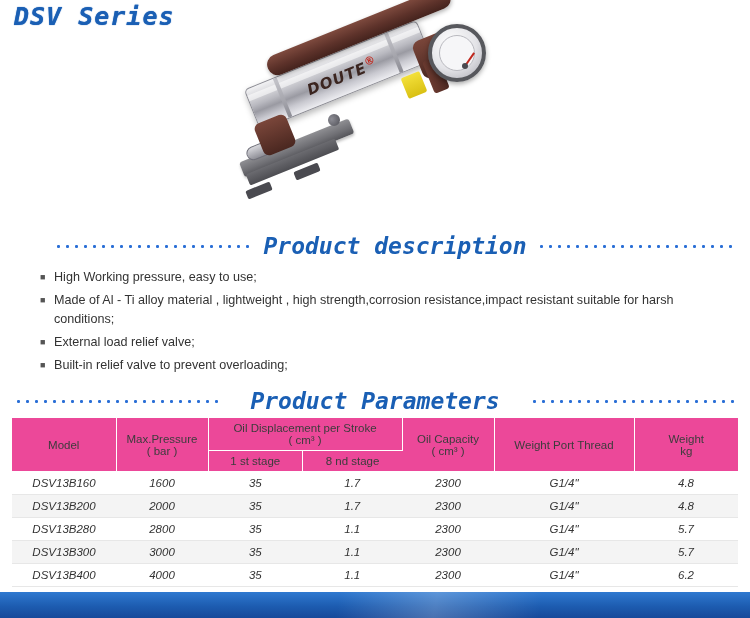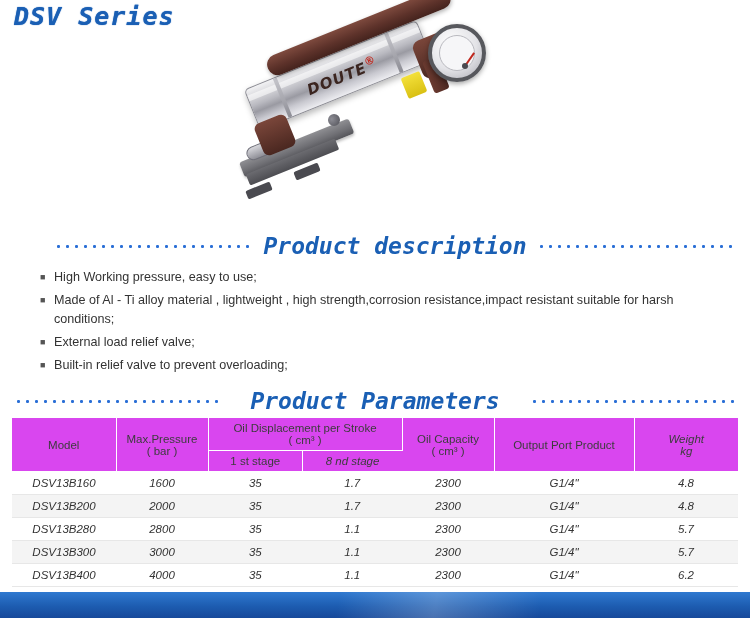--- a/index.html
+++ b/index.html
@@ -278,29 +278,29 @@
     width: 726px;
     font-size: 11.5px;
     color: #333;
   }
   table.params th, table.params td {
     text-align: center;
     vertical-align: middle;
     border: none;
   }
   table.params thead tr th {
-    background: #d946ef;
+    background: #ec4899;
     color: #3c3c3c;
     font-weight: normal;
     font-size: 11.5px;
     padding: 4px 7px;
     border-bottom: 1px solid #ffffff;
     border-right: 1px solid #ffffff;
   }
-  table.params thead tr th:last-child { border-right: none; font-style: italic; }
+  table.params thead tr th:last-child { border-right: none; }
   table.params tbody td {
     padding: 5px 2px;
     border-bottom: 1px solid #e7e7e7;
     font-style: italic;
   }
   table.params tbody tr:nth-child(even) td { background: #f4f4f4; }
   table.params tbody tr:nth-child(odd) td { background: #ffffff; }
   .hdr-sub { font-size: 11.5px; }
 
   
@@ -397,21 +397,21 @@
             <div class="hdr-sub">( bar )</div>
           </th>
           <th colspan="2" style="width:194px">
             <div>Oil Displacement per Stroke</div>
             <div class="hdr-sub">( cm³ )</div>
           </th>
           <th rowspan="2" style="width:92px">
             <div>Oil Capacity</div>
             <div class="hdr-sub">( cm³ )</div>
           </th>
-          <th rowspan="2" style="width:140px">Output Port Product</th>
+          <th rowspan="2" style="width:140px">Weight Port Thread</th>
           <th rowspan="2" style="width:104px">
             <div>Weight</div>
             <div class="hdr-sub">kg</div>
           </th>
         </tr>
         <tr>
           <th>1 st stage</th>
           <th>8 nd stage</th>
         </tr>
       </thead>

